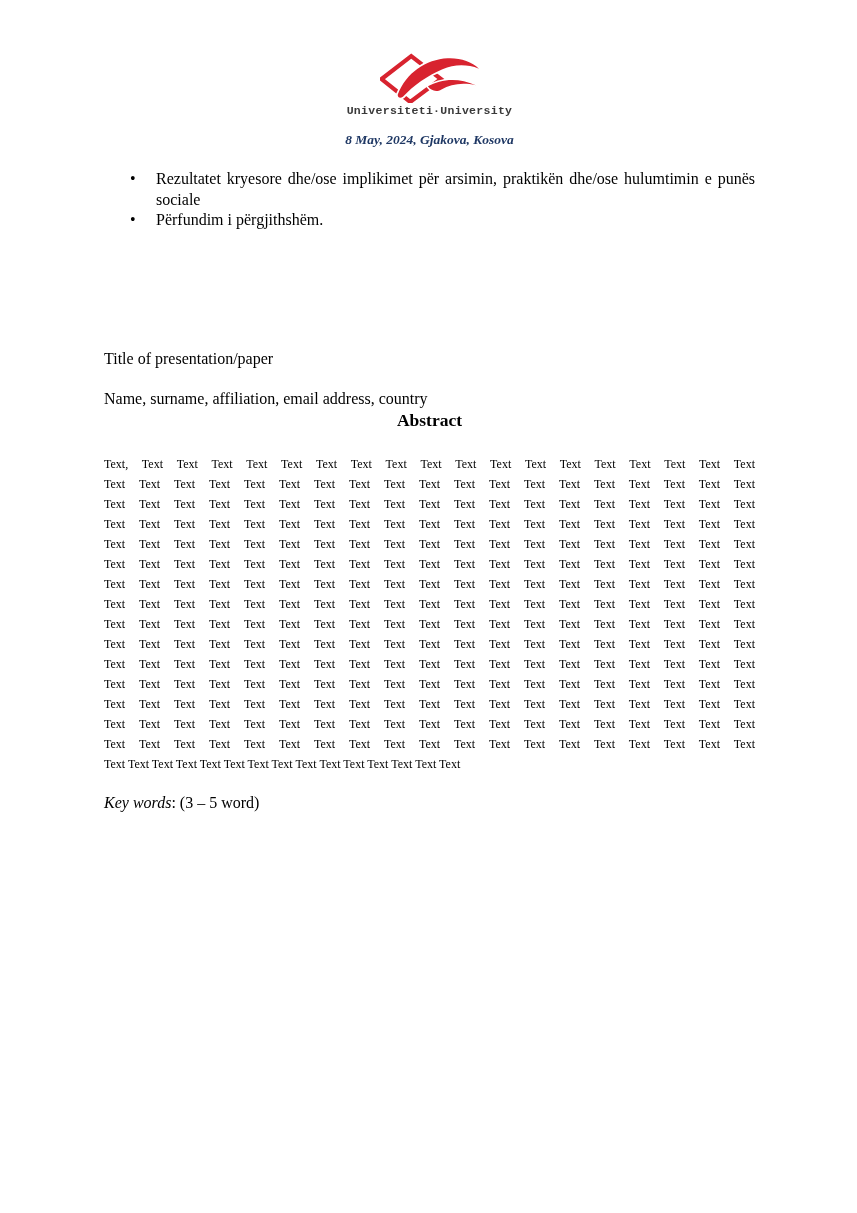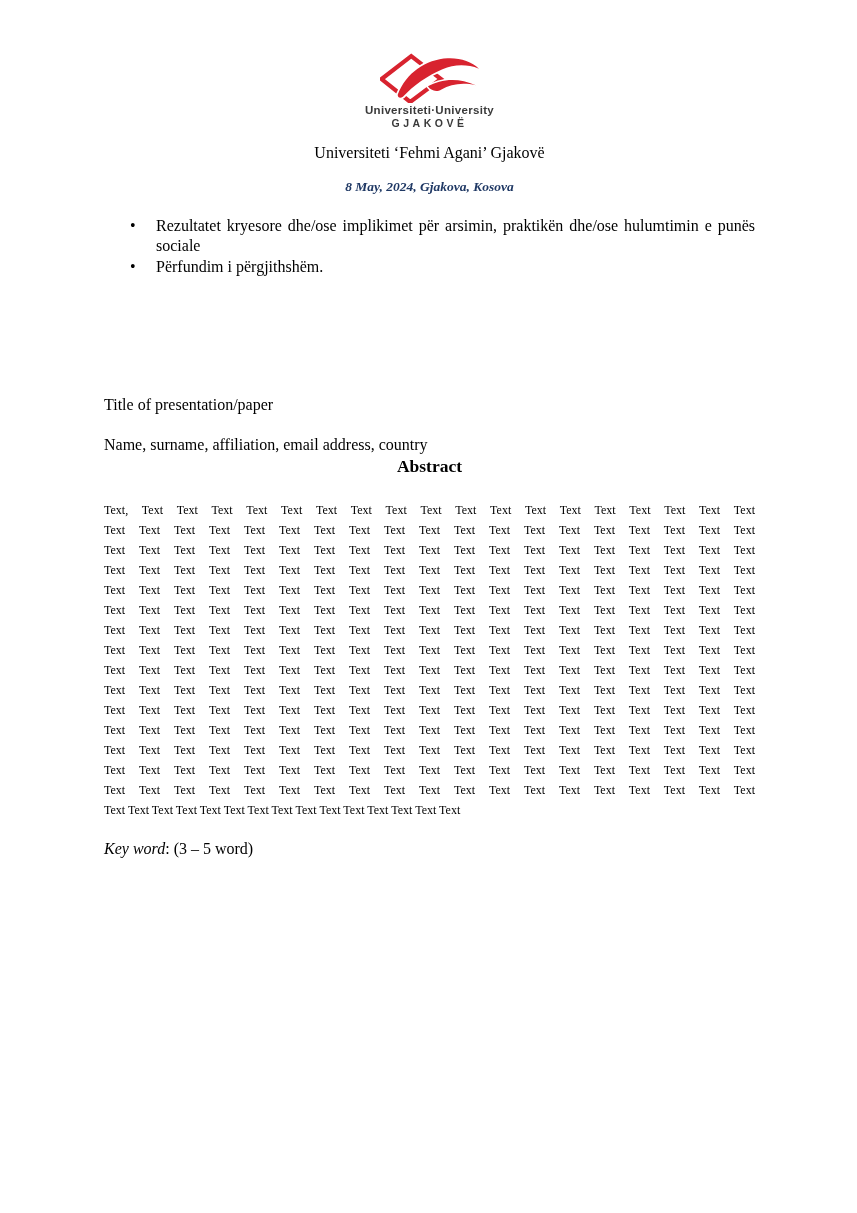--- a/index.html
+++ b/index.html
@@ -9,21 +9,21 @@
     color: #000000;
     font-family: "Liberation Serif", "DejaVu Serif", serif;
     overflow: hidden;
   }
   .page { width: 857px; height: 1213px; position: relative; }
   .content { padding: 0 102px 0 104px; }
 
   
   .logo-block { margin-top: 53px; text-align: center; }
   .logo-emblem { display: block; margin: 0 auto; }
-  .wordmark { font-family: Liberation Sans, sans-serif; color: #3a3a3a; }
+  .wordmark { font-family: Liberation Mono, monospace; color: #3a3a3a; }
   .wm-line1 { font-size: 11.5px; font-weight: 600; letter-spacing: 0.3px; margin-top: 1px; }
   .wm-line2 { font-size: 16.5px; font-weight: 700; letter-spacing: 1.6px; margin-top: 1px; }
   .wm-line3 { font-size: 10.5px; font-weight: 600; letter-spacing: 3.5px; margin-top: 1px; }
 
   
   .institution { margin-top: 13px; text-align: center; font-size: 16px; line-height: 21.5px; }
   .conference { margin-top: 14px; text-align: center; font-size: 13.5px; line-height: 17px;
                 font-weight: bold; font-style: italic; }
 
   
@@ -54,25 +54,23 @@
     <div class="logo-block">
       <svg class="logo-emblem" viewBox="0 0 192 96" width="100" height="50" aria-hidden="true">
         <polygon points="60,6 117,50 58,94 3,50" fill="none" stroke="#d8232f" stroke-width="8" stroke-linejoin="miter"></polygon>
         <path d="M34 80 C 50 38, 88 12, 130 10 C 154 9, 176 16, 190 30
                  C 166 21, 142 22, 120 31 C 92 43, 64 62, 44 84
                  C 38 88, 34 85, 34 80 Z" fill="#d8232f" stroke="#ffffff" stroke-width="7" paint-order="stroke" stroke-linejoin="round"></path>
         <path d="M92 64 C 116 50, 150 46, 184 62 C 158 56, 136 60, 118 70
                  C 108 76, 97 72, 92 64 Z" fill="#d8232f" stroke="#ffffff" stroke-width="6" paint-order="stroke" stroke-linejoin="round"></path>
       </svg>
       <div class="wordmark wm-line1">Universiteti·University</div>
-      <div class="wordmark wm-line3">GJAKOVË</div>
     </div>
 
     <div class="institution">
-      <div>Universiteti ‘Fehmi Agani’ Gjakovë</div>
     </div>
 
     <div class="conference" style="color:#1f3864;">
       <div>8 May, 2024, Gjakova, Kosova</div>
     </div>
 
     <ul class="bullet-list">
       <li>
         <span class="bullet-glyph">•</span>
         <span>Rezultatet kryesore dhe/ose implikimet për arsimin, praktikën dhe/ose hulumtimin e punës sociale</span>
@@ -100,17 +98,17 @@
       <div class="jline">Text Text Text Text Text Text Text Text Text Text Text Text Text Text Text Text Text Text Text</div>
       <div class="jline">Text Text Text Text Text Text Text Text Text Text Text Text Text Text Text Text Text Text Text</div>
       <div class="jline">Text Text Text Text Text Text Text Text Text Text Text Text Text Text Text Text Text Text Text</div>
       <div class="jline">Text Text Text Text Text Text Text Text Text Text Text Text Text Text Text Text Text Text Text</div>
       <div class="jline">Text Text Text Text Text Text Text Text Text Text Text Text Text Text Text Text Text Text Text</div>
       <div class="jline">Text Text Text Text Text Text Text Text Text Text Text Text Text Text Text Text Text Text Text</div>
       <div class="jline last">Text Text Text Text Text Text Text Text Text Text Text Text Text Text Text</div>
     </div>
 
     <div class="keywords">
-      <span class="kw-label">Key word</span><span>: (3 – 5 word)</span>
+      <span class="kw-label">Key words</span><span>: (3 – 5 word)</span>
     </div>
 
   </div>
 </div>
 
 </body></html>

